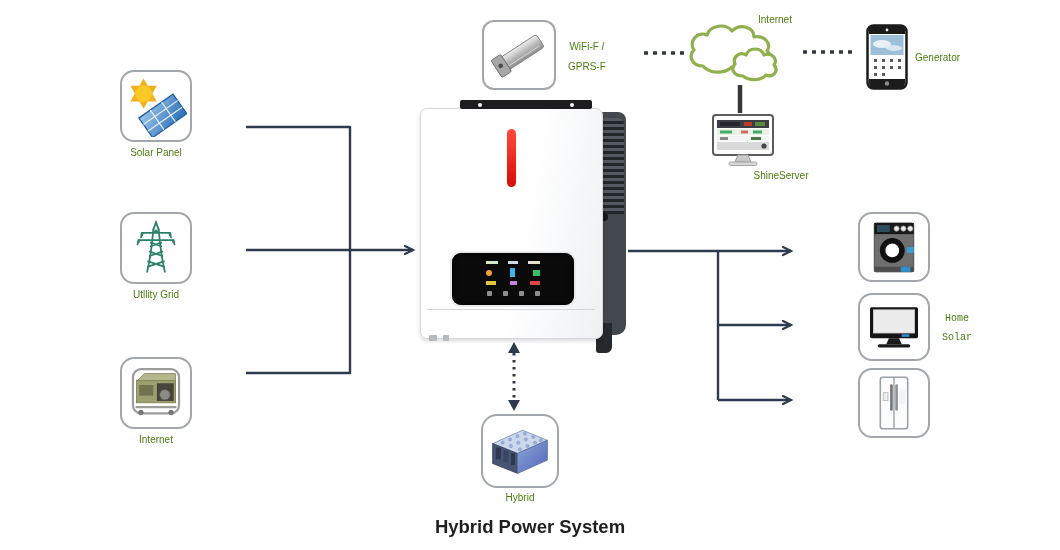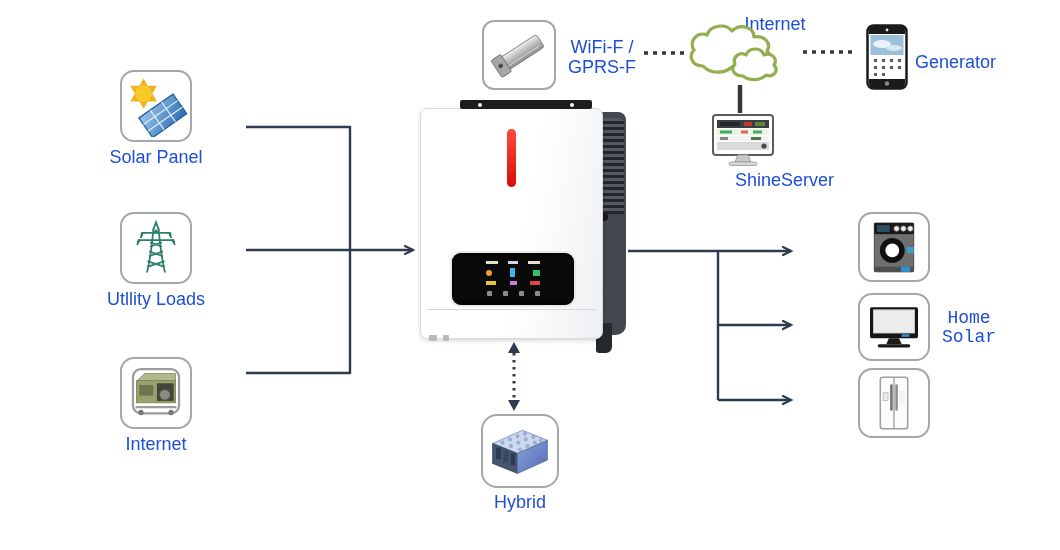--- a/index.html
+++ b/index.html
@@ -3,21 +3,21 @@
 <meta charset="utf-8">
 <style>
   html,body{margin:0;padding:0;background:#fff;}
   #canvas{position:relative;width:1060px;height:550px;background:#fff;overflow:hidden;
           font-family:"Liberation Sans",sans-serif;color:#3c4043;}
   svg{display:block;}
   .wires{position:absolute;left:0;top:0;pointer-events:none;}
 
   .node-box{position:absolute;background:#fff;border:2px solid #a3a7ab;border-radius:14px;
             display:flex;align-items:center;justify-content:center;box-sizing:border-box;}
-  .node-label{position:absolute;font-size:18px;color:#1d4ed8;}
+  .node-label{position:absolute;font-size:10px;color:#4d7c0f;}
   .center{text-align:center;}
 
   
   #inverter{position:absolute;left:420px;top:95px;width:212px;height:290px;}
   .inv-heatsink{position:absolute;left:178px;top:17px;width:28px;height:223px;background:#43474e;
                 border-radius:0 8px 10px 4px;z-index:1;}
   .inv-vents{position:absolute;left:4px;top:6px;width:22px;height:96px;border-radius:0 6px 0 0;
              background:repeating-linear-gradient(0deg,#23262a 0 3px,#555a62 3px 6px);}
   .inv-foot{position:absolute;left:176px;top:228px;width:16px;height:30px;background:#25282c;
             border-radius:0 0 6px 3px;z-index:1;}
@@ -115,21 +115,21 @@
       </g>
       <g fill="#2c8068">
         <circle cx="19" cy="20" r="1.6"></circle>
           <circle cx="51" cy="20" r="1.6"></circle>
         <circle cx="15" cy="28" r="1.6"></circle>
           <circle cx="55" cy="28" r="1.6"></circle>
         <circle cx="35" cy="16" r="2"></circle>
       </g>
     </svg>
   </div>
-  <div class="node-label center" style="left:106px;top:289px;width:100px;">Utllity Loads</div>
+  <div class="node-label center" style="left:106px;top:289px;width:100px;">Utllity Grid</div>
 
   <div class="node-box" style="left:120px;top:357px;width:72px;height:72px;">
     <svg width="62" height="62" viewBox="0 0 70 70">
       <polygon points="13,22 22,13 57,13 57,22" fill="#b3b88c" stroke="#8b8d6a"></polygon>
       <rect x="13" y="21" width="44" height="25" fill="#9aa06e" stroke="#7f824f"></rect>
       <rect x="36" y="24" width="19" height="20" fill="#45453b"></rect>
       <circle cx="45" cy="37" r="6" fill="#8b8b85" stroke="#55554d"></circle>
       <rect x="16" y="26" width="16" height="12" fill="#6f7350"></rect>
       <rect x="9" y="8" width="52" height="50" rx="9" fill="none" stroke="#9c9c9c" stroke-width="2.5"></rect>
       <path d="M12,51 H58" stroke="#9c9c9c" stroke-width="2.5"></path>
@@ -324,13 +324,14 @@
           <circle cx="66" cy="24" r="2"></circle>
       </g>
       <rect x="12" y="33" width="6" height="14" fill="#2e3850"></rect>
       <rect x="21" y="36.5" width="6" height="14" fill="#394souffle" opacity="0"></rect>
       <rect x="21" y="36.5" width="6" height="14" fill="#394663"></rect>
       <rect x="30" y="40" width="5" height="14" fill="#2e3850"></rect>
     </svg>
   </div>
   <div class="node-label center" style="left:470px;top:492px;width:100px;">Hybrid</div>
 
+  <div class="title">Hybrid Power System</div>
 </div>
 
 </body></html>

